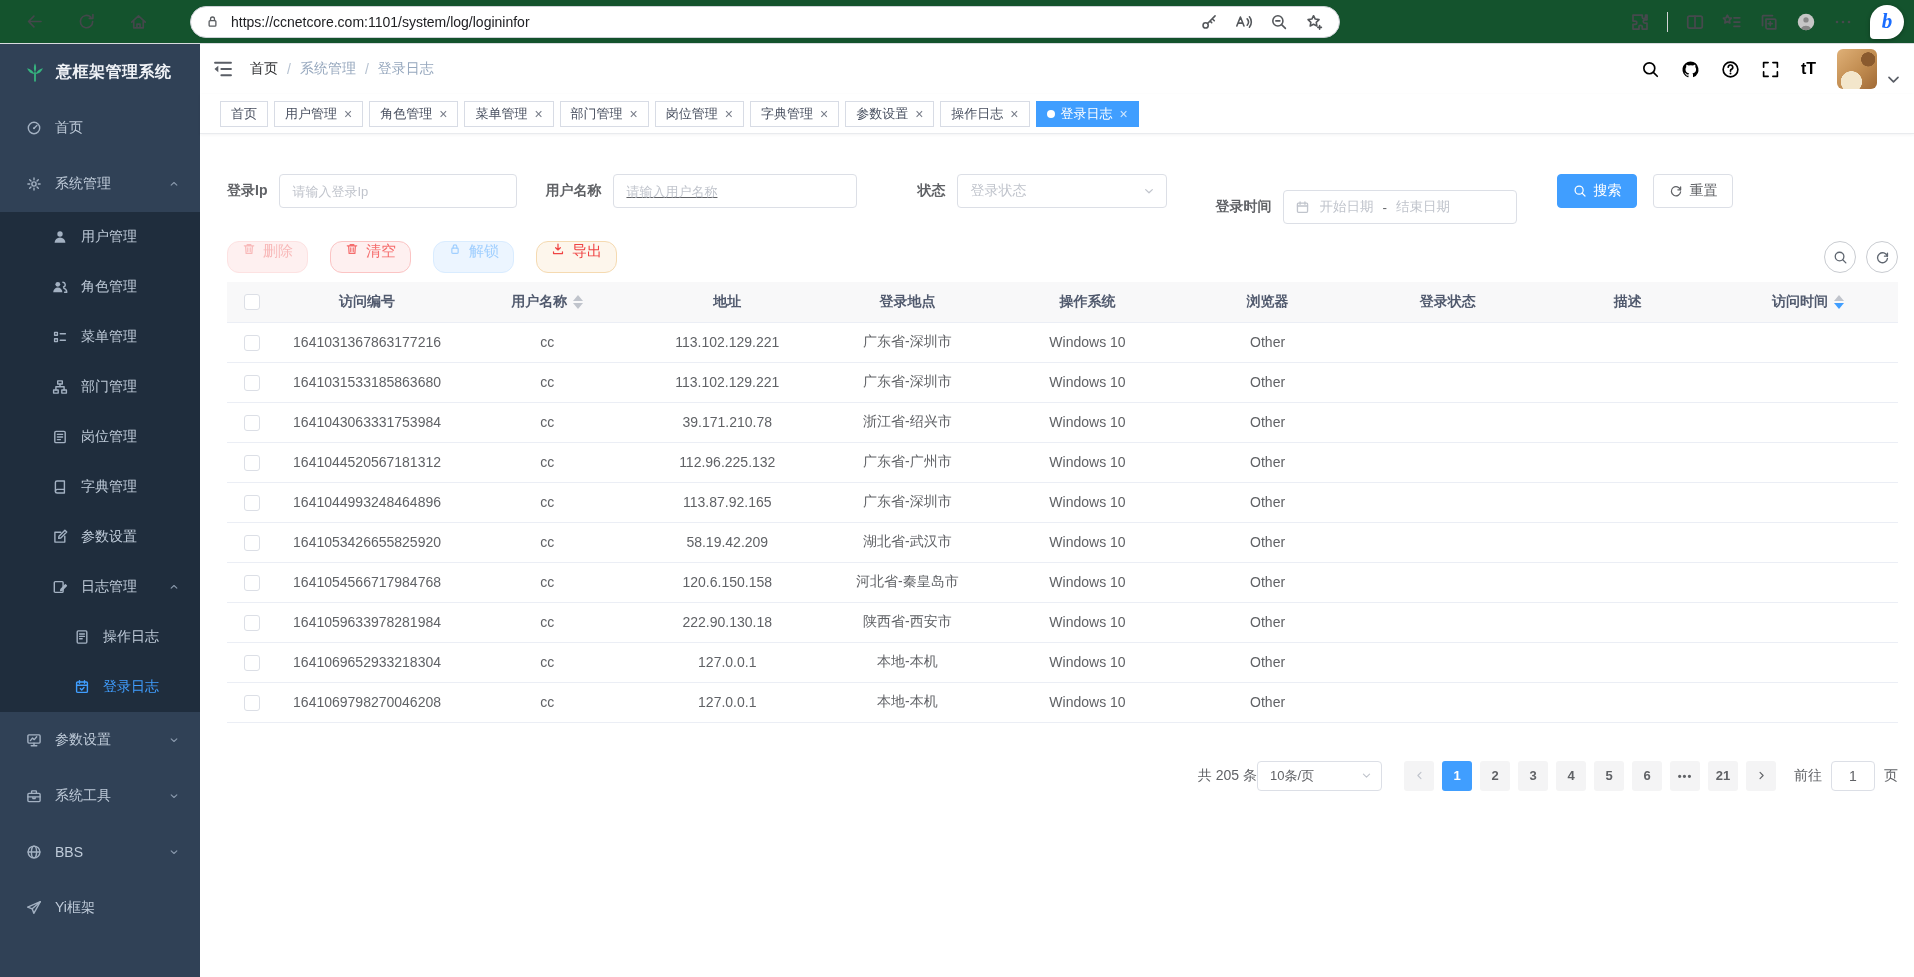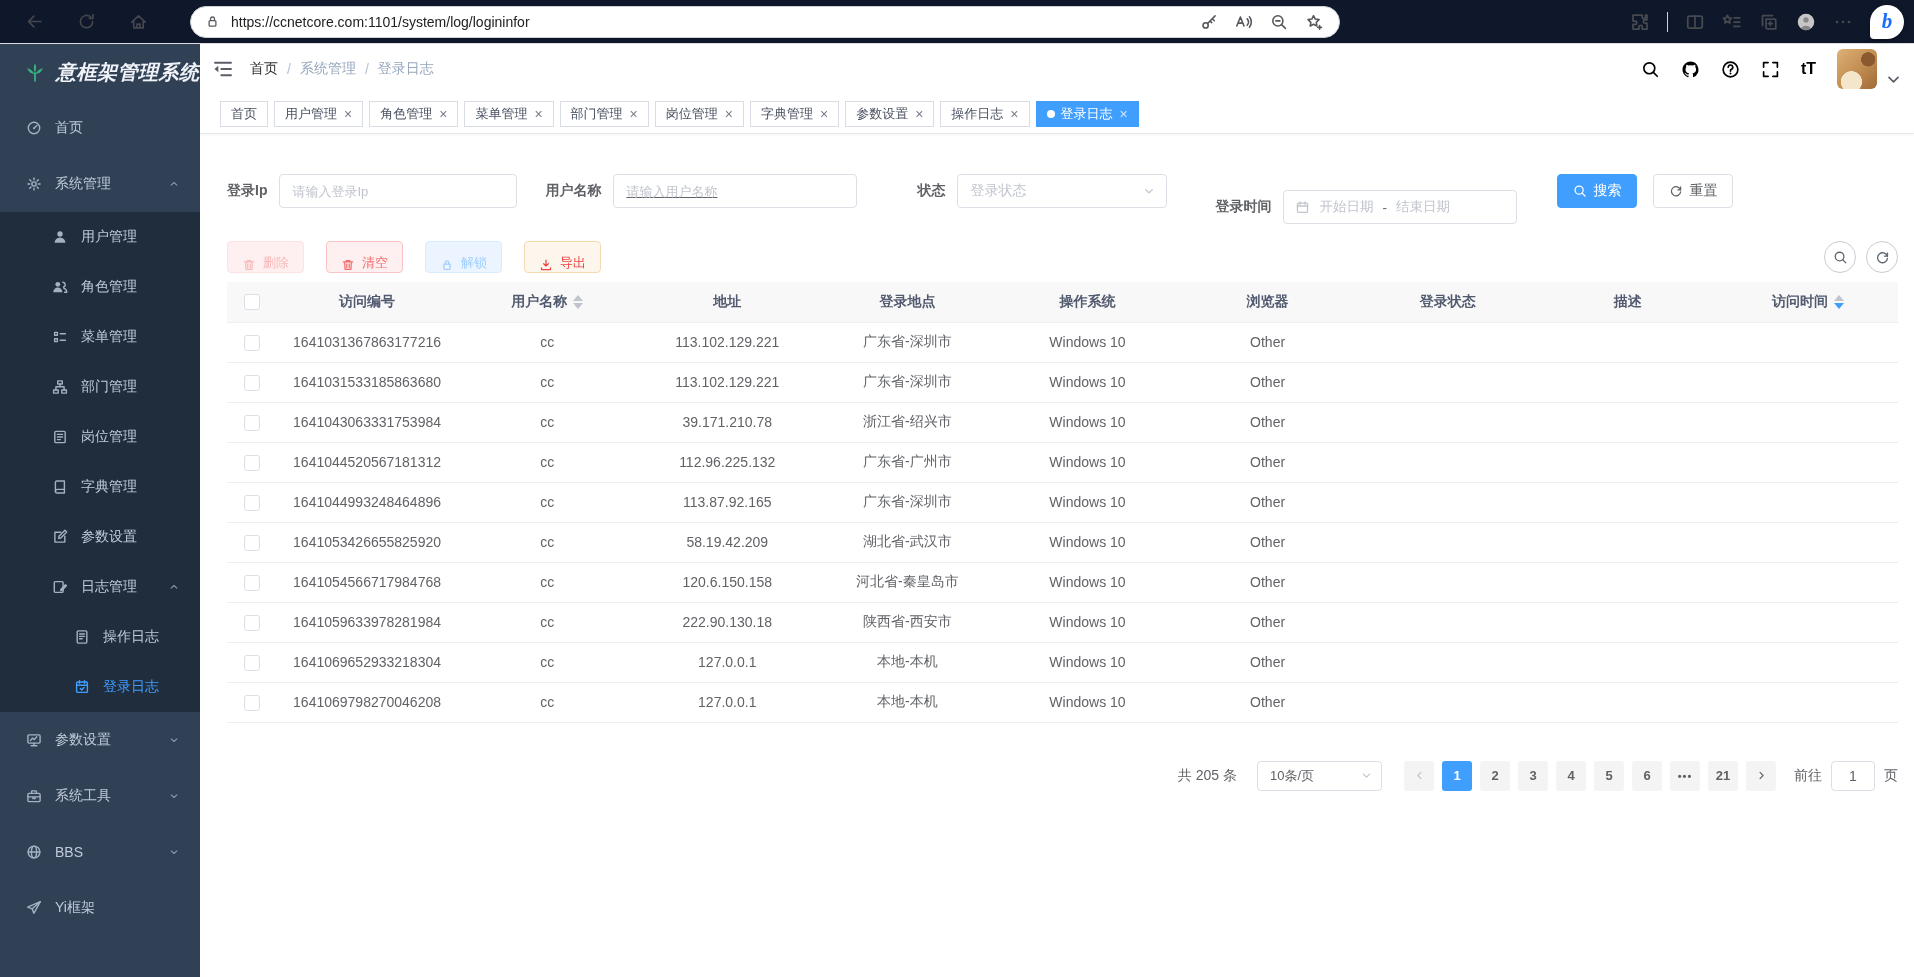--- a/index.html
+++ b/index.html
@@ -5,21 +5,21 @@
   * { box-sizing: border-box; }
   html,body { margin:0; padding:0; }
   body {
     width:1914px; height:977px; overflow:hidden; background:#fff;
     font-family:"Liberation Sans","DejaVu Sans",sans-serif; color:#303133;
   }
   .ic { display:block; }
 
   
   .browser-bar{
-    height:44px; background:#0f172a; border-bottom:1px solid #d9dbdf;
+    height:44px; background:#14532d; border-bottom:1px solid #d9dbdf;
     display:flex; align-items:center; padding:0 10px 0 14px;justify-content:space-between;
   }
   .nav-ic{ width:40px;height:36px;display:flex;align-items:center;justify-content:center;
     color:#44474b;border-radius:6px;margin-right:12px;cursor:pointer;}
   .nav-ic .ic{width:19px;height:19px;}
   .url-pill{
     width:1150px;height:32px;margin-left:20px;background:#fff;border:1px solid #cdd1d6;
     border-radius:16px;display:flex;align-items:center;padding:0 16px 0 14px;
     box-shadow:0 1px 2px rgba(0,0,0,.05);
   }
@@ -35,21 +35,21 @@
     box-shadow:0 1px 4px rgba(0,0,0,.3);display:flex;align-items:center;justify-content:center;
     font-family:"Liberation Serif",serif;font-style:italic;font-weight:700;font-size:21px;color:#1a6dff;
     cursor:pointer;
   }
 
   
   .app{display:flex;height:933px;}
   .sidebar{width:200px;flex:none;background:#304156;overflow:hidden;}
   .logo-row{height:56px;display:flex;align-items:center;padding-left:24px;gap:10px;}
   .logo-row .ic{width:22px;height:22px;}
-  .logo-text{color:#f0f3f7;font-size:20px;font-weight:700;letter-spacing:.5px;font-style:italic;}
+  .logo-text{color:#f0f3f7;font-size:16px;font-weight:700;letter-spacing:.5px;}
   .s-item{display:flex;align-items:center;position:relative;color:#bfcbd9;font-size:14px;cursor:pointer;}
   .s-item.lvl1{height:56px;padding-left:26px;}
   .s-item.lvl2{height:50px;padding-left:52px;}
   .s-item.lvl3{height:50px;padding-left:74px;}
   .s-item.dark{background:#1f2d3d;}
   .s-item .s-ic{width:16px;height:16px;margin-right:13px;color:#a3b1c2;}
   .s-item.active{color:#409eff;}
   .s-item.active .s-ic{color:#409eff;}
   .s-chev{position:absolute;right:20px;width:12px;height:12px;color:#8b9bae;}
 
@@ -113,21 +113,21 @@
     height:34px;border-radius:4px;font-size:14px;display:inline-flex;align-items:center;gap:6px;
     padding:0 15px;cursor:pointer;border:1px solid transparent;background:#fff;
   }
   .btn .ic{width:14px;height:14px;}
   .btn-primary{background:#409eff;border-color:#409eff;color:#fff;}
   .btn-plain{border-color:#dcdfe6;color:#606266;margin-left:16px;}
   .mr1{margin-right:28px;justify-content:flex-end;} .mr2{margin-right:60px;} .mr3{margin-right:48px;} .mr4{margin-right:40px;margin-top:32px;}
 
   .toolbar{margin-top:17px;display:flex;align-items:center;}
   .pbtn{
-    height:32px;padding:0 14px;border-radius:4px;font-size:13px;display:inline-flex;align-items:flex-end;
+    height:32px;padding:0 14px;border-radius:12px;font-size:15px;display:inline-flex;align-items:flex-start;
     gap:7px;margin-right:22px;cursor:pointer;border:1px solid;background:#fff;
   }
   .pbtn .ic{width:14px;height:14px;}
   .pbtn.danger{color:#f56c6c;background:#fef0f0;border-color:#fbc4c4;}
   .pbtn.danger.disabled{color:#f8b9b9;border-color:#fde2e2;cursor:not-allowed;}
   .pbtn.primary{color:#409eff;background:#ecf5ff;border-color:#b3d8ff;}
   .pbtn.primary.disabled{color:#a0cfff;border-color:#d9ecff;cursor:not-allowed;}
   .pbtn.warning{color:#ef4444;background:#fdf6ec;border-color:#f5dab1;}
   .tool-right{margin-left:auto;display:flex;gap:10px;}
   .circle-btn{
@@ -153,21 +153,21 @@
   .sorts{display:inline-flex;flex-direction:column;margin-left:6px;vertical-align:middle;gap:2px;cursor:pointer;}
   .sorts i{width:0;height:0;border-left:5px solid transparent;border-right:5px solid transparent;display:block;}
   .sorts .su{border-bottom:6px solid #c0c4cc;}
   .sorts .sd{border-top:6px solid #c0c4cc;}
   .sorts .sd.on{border-top-color:#409eff;}
 
   .pagination{
     margin-top:38px;display:flex;align-items:center;justify-content:flex-end;
     font-size:14px;color:#606266;
   }
-  .total{margin-right:20px;}
+  .total{}
   .size-select{
     width:125px;height:30px;border:1px solid #dcdfe6;border-radius:4px;background:#fff;
     display:flex;align-items:center;justify-content:space-between;padding:0 8px 0 12px;
     font-size:13px;color:#606266;margin-right:18px;cursor:pointer;
   }
   .size-select .ic{width:13px;height:13px;color:#c0c4cc;}
   .pg-btn{
     min-width:30px;height:30px;margin:0 4px;border:none;border-radius:3px;background:#f4f4f5;
     color:#606266;font-size:13px;display:inline-flex;align-items:center;justify-content:center;
     cursor:pointer;padding:0 5px;font-weight:600;

